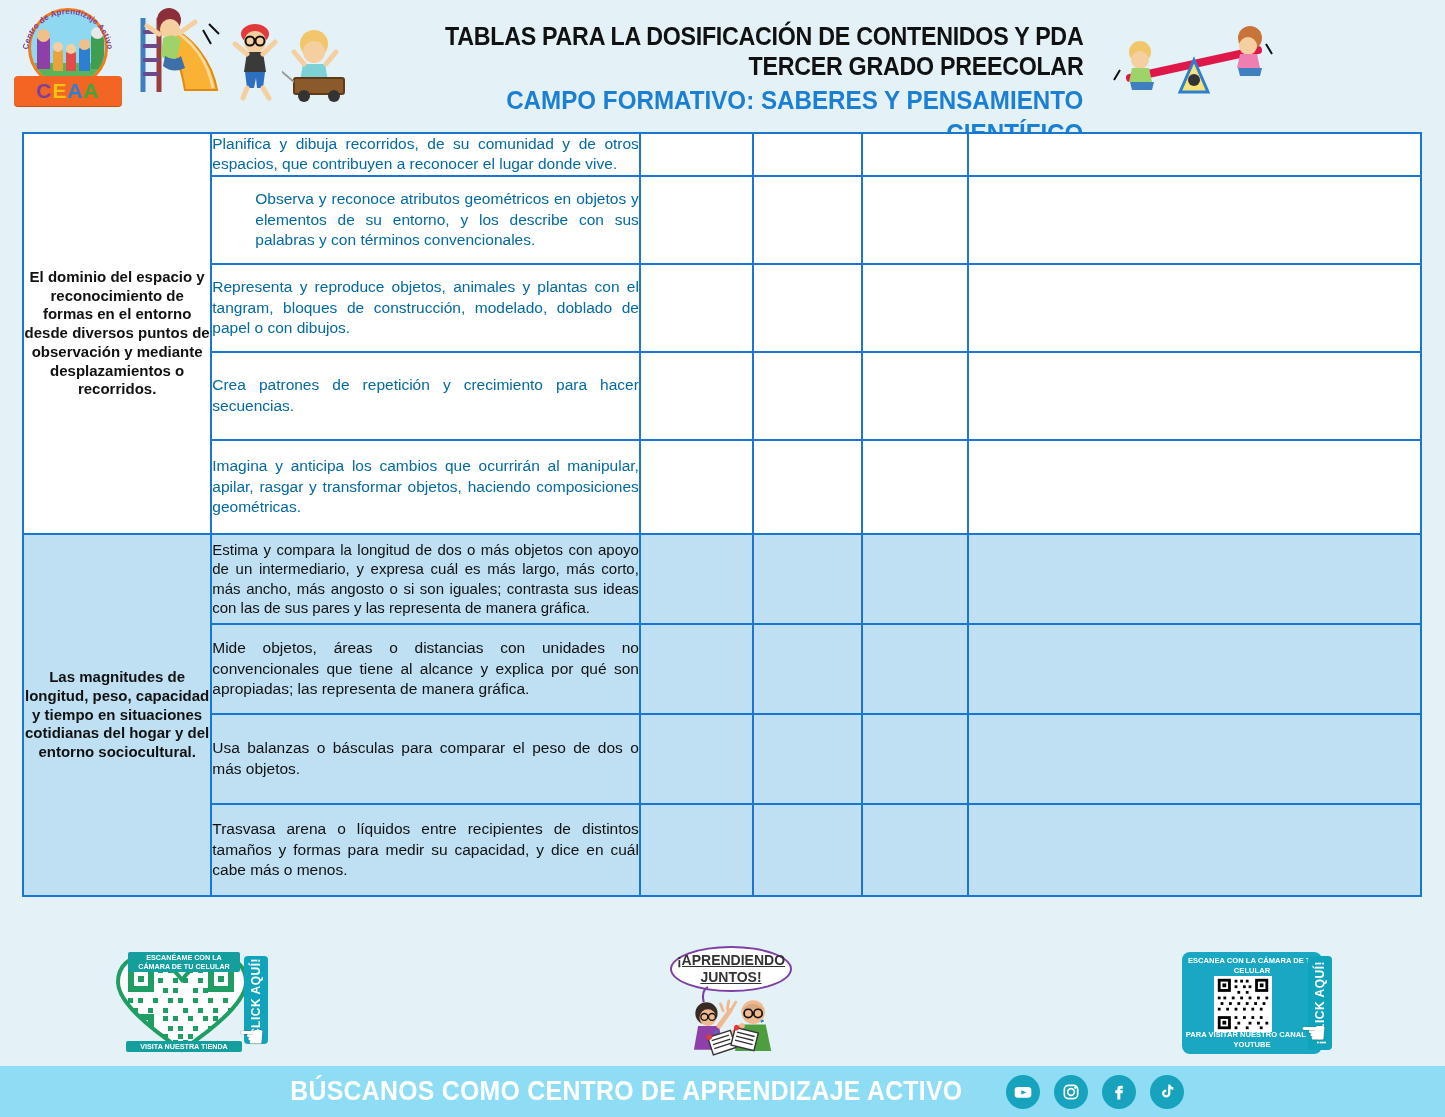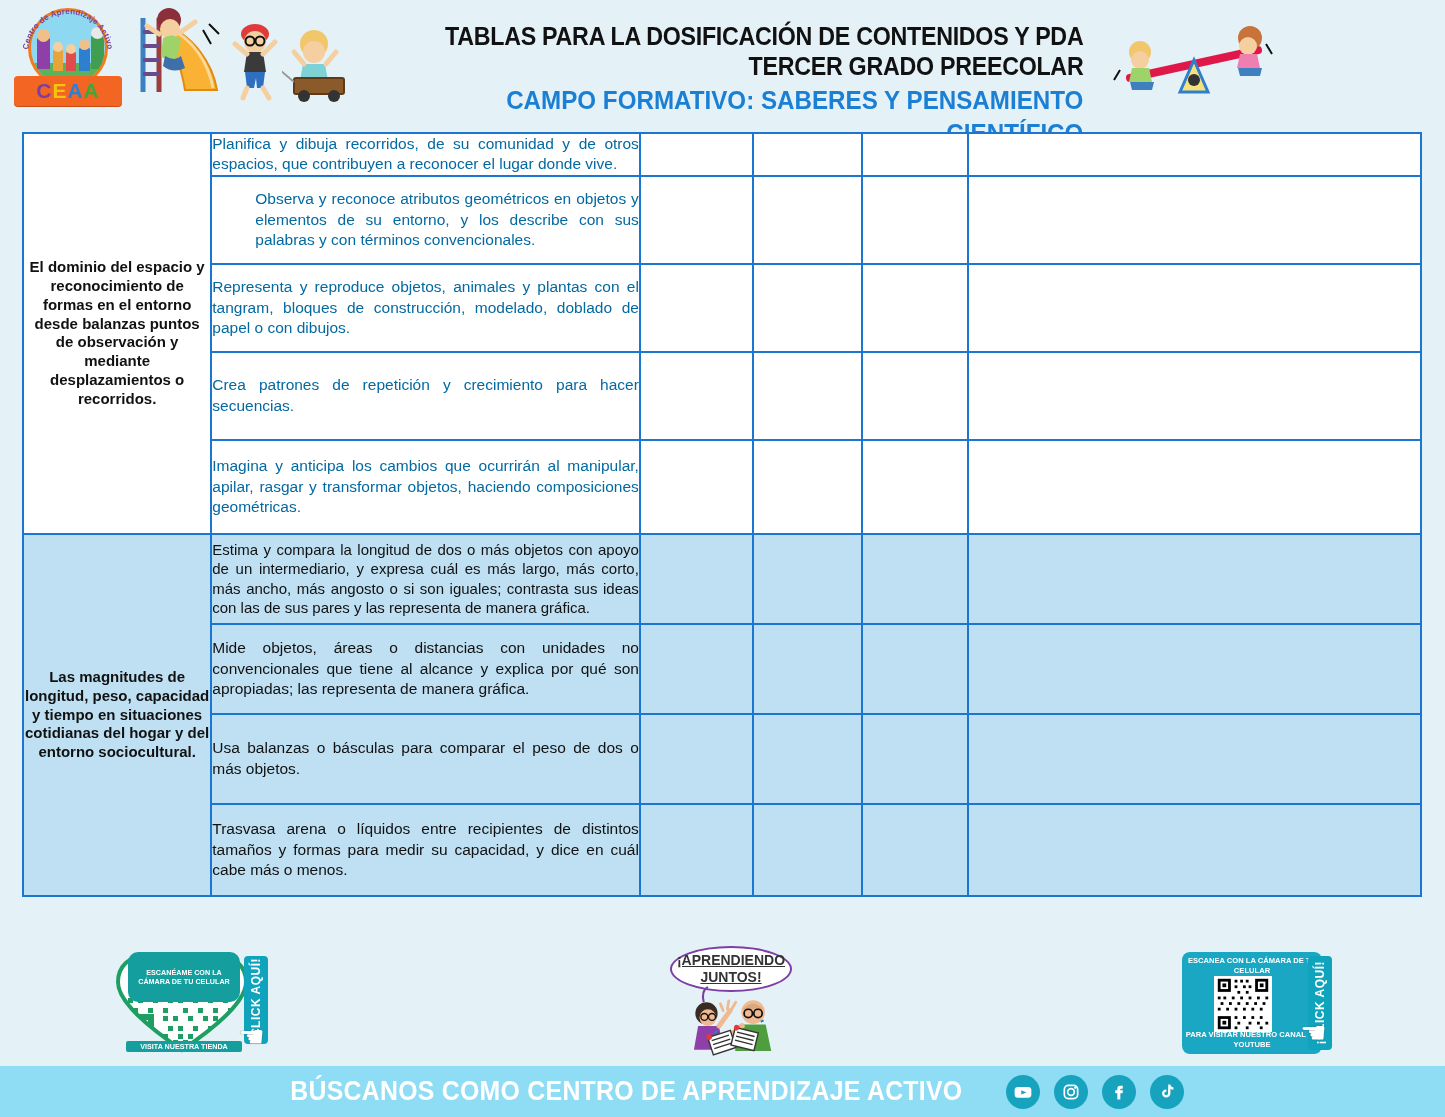--- a/index.html
+++ b/index.html
@@ -88,21 +88,21 @@
   
   .footer{position:absolute;left:0;top:946px;width:1445px;height:120px;}
 
   .qr-left{position:absolute;left:112px;top:4px;width:180px;height:108px;}
   .heart-qr{
     position:absolute;left:0;top:0;width:140px;height:106px;
   }
   .qr-cap-top{
     position:absolute;left:16px;top:2px;width:108px;text-align:center;
     background:#149e9e;color:#fff;font-size:7.2px;font-weight:bold;line-height:1.25;
-    padding:16px 2px;border-radius:10px;z-index:3;
+    padding:1px 2px;border-radius:2px;z-index:3;
   }
   .qr-cap-bot{
     position:absolute;left:14px;top:91px;width:112px;text-align:center;
     background:#149e9e;color:#fff;font-size:7.2px;font-weight:bold;
     padding:1px 2px;border-radius:2px;z-index:3;
   }
   .click-tab{
     position:absolute;width:24px;height:88px;background:#10a4bc;border-radius:4px;
     color:#fff;font-weight:bold;font-size:12px;
     display:flex;align-items:center;justify-content:center;
@@ -248,21 +248,21 @@
     <col class="col-a">
       <col class="col-b">
       <col class="col-c">
       <col class="col-d">
       <col class="col-e">
       <col class="col-f">
   </colgroup>
   <tbody>
 
     <tr>
-      <td class="cat" rowspan="5">El dominio del espacio y reconocimiento de formas en el entorno desde balanzas puntos de observación y mediante desplazamientos o recorridos.</td>
+      <td class="cat" rowspan="5">El dominio del espacio y reconocimiento de formas en el entorno desde diversos puntos de observación y mediante desplazamientos o recorridos.</td>
       <td class="pda">Planifica y dibuja recorridos, de su comunidad y de otros espacios, que contribuyen a reconocer el lugar donde vive.</td>
       <td></td>
       <td></td>
       <td></td>
       <td></td>
     </tr>
     <tr>
       <td class="pda" style="height:86px;padding-left:43px;">Observa y reconoce atributos geométricos en objetos y elementos de su entorno, y los describe con sus palabras y con términos convencionales.</td>
       <td></td>
       <td></td>

